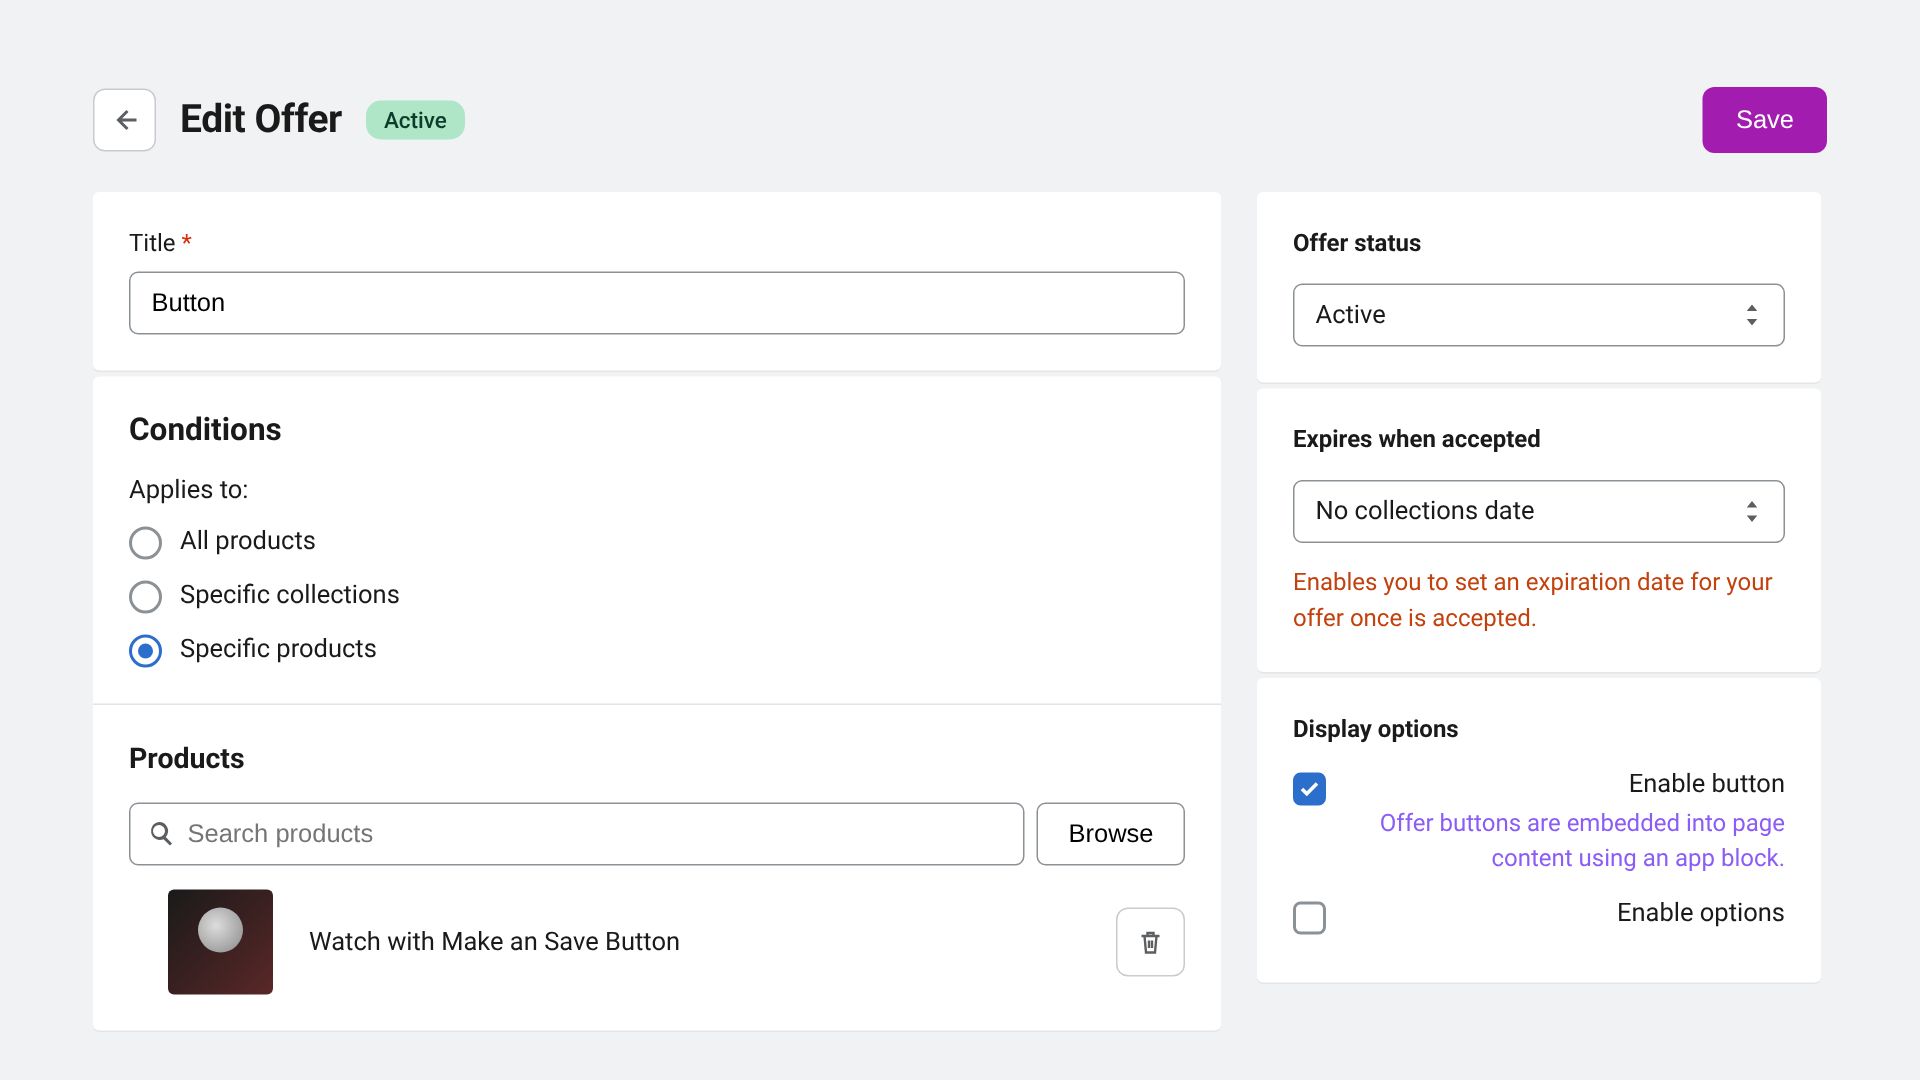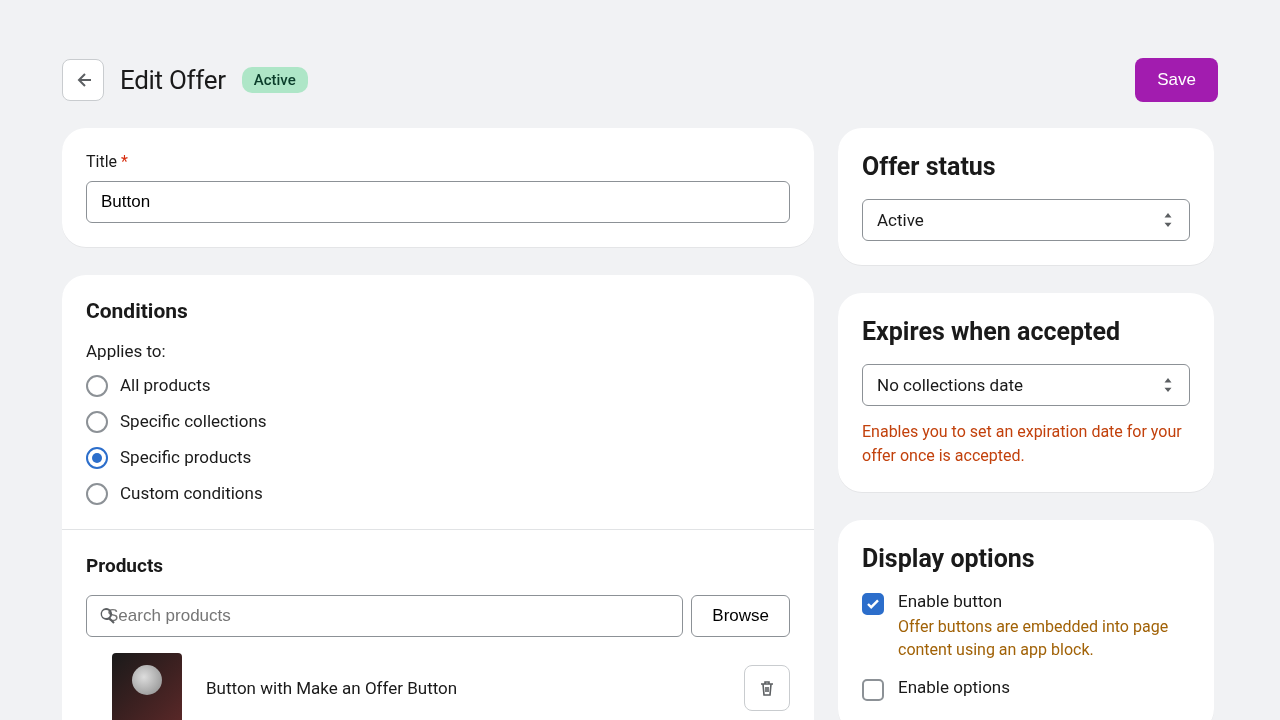--- a/index.html
+++ b/index.html
@@ -32,21 +32,21 @@
   border-radius: 8px;
   background: #ffffff;
   display: flex;
   align-items: center;
   justify-content: center;
   cursor: pointer;
 }
 .back-btn svg { width: 20px; height: 20px; }
 .page-title {
   font-size: 26px;
-  font-weight: 400;
+  font-weight: 700;
   letter-spacing: -0.3px;
 }
 .badge {
   background: #aee6c7;
   color: #0a3d2a;
   padding: 4px 12px;
   border-radius: 10px;
   font-size: 15px;
   font-weight: 500;
 }
@@ -62,23 +62,23 @@
 }
 .layout {
   display: flex;
   gap: 24px;
   align-items: flex-start;
 }
 .col-main { flex: 0 0 752px; }
 .col-side { flex: 0 0 376px; }
 .card {
   background: #fff;
-  border-radius: 24px;
+  border-radius: 4px;
   box-shadow: 0 1px 0 rgba(0,0,0,0.05);
-  margin-bottom: 28px;
+  margin-bottom: 4px;
 }
 .card-pad { padding: 24px; }
 .label-row {
   display: flex;
   align-items: center;
   gap: 4px;
   font-size: 16px;
   margin-bottom: 10px;
 }
 .req { color: #d72c0d; }
@@ -97,21 +97,21 @@
   justify-content: space-between;
   cursor: pointer;
 }
 .select svg { width: 14px; height: 14px; }
 .section-title {
   font-size: 21px;
   font-weight: 700;
   margin-bottom: 18px;
 }
 .side-title {
-  font-size: 25px;
+  font-size: 16px;
   font-weight: 700;
   margin-bottom: 18px;
 }
 .sub-label {
   font-size: 17px;
   margin-bottom: 14px;
 }
 .radio-list { display: flex; flex-direction: column; gap: 14px; }
 .radio-item {
   display: flex;
@@ -138,21 +138,21 @@
   position: relative;
 }
 .search-wrap svg {
   position: absolute; left: 12px; top: 50%; transform: translateY(-50%);
   width: 20px; height: 20px; color: #5c5f62;
 }
 .search-input {
   width: 100%;
   border: 1px solid #8c9196;
   border-radius: 6px;
-  padding: 10px 14px 10px 20px;
+  padding: 10px 14px 10px 38px;
   font-size: 17px;
 }
 .browse-btn {
   border: 1px solid #8c9196;
   background: #fff;
   border-radius: 6px;
   padding: 10px 20px;
   font-size: 17px;
   cursor: pointer;
 }
@@ -190,38 +190,39 @@
 .help-text {
   color: #c2410c;
   font-size: 16px;
   line-height: 1.5;
   margin-top: 14px;
 }
 .check-row {
   display: flex;
   gap: 14px;
   margin-bottom: 8px;
+  text-align: right;
 }
 .checkbox {
   width: 22px; height: 22px;
   border: 2px solid #8c9196;
   border-radius: 5px;
   flex-shrink: 0;
   display: flex; align-items: center; justify-content: center;
   cursor: pointer;
   margin-top: 2px;
 }
 .checkbox.checked {
   background: #2c6ecb;
   border-color: #2c6ecb;
 }
 .checkbox.checked svg { width: 14px; height: 14px; color: #fff; }
 .check-content { flex: 1; }
 .check-label { font-size: 17px; margin-bottom: 4px; }
-.check-desc { color: #a16207; font-size: 16px; line-height: 1.45; }
+.check-desc { color: #8b5cf6; font-size: 16px; line-height: 1.45; }
 </style>
 </head>
 <body>
 
 <div class="page">
   <div class="header-row">
     <div class="header-left">
       <button class="back-btn">
         <svg viewBox="0 0 20 20" fill="none" stroke="#5c5f62" stroke-width="2">
             <path d="M12 4l-6 6 6 6M6 10h12"></path>
@@ -254,41 +255,37 @@
               <span>All products</span>
             </label>
             <label class="radio-item">
               <span class="radio"></span>
               <span>Specific collections</span>
             </label>
             <label class="radio-item">
               <span class="radio checked"></span>
               <span>Specific products</span>
             </label>
-            <label class="radio-item">
-              <span class="radio"></span>
-              <span>Custom conditions</span>
-            </label>
           </div>
         </div>
         <div class="divider"></div>
         <div class="card-pad">
           <div class="section-title" style="font-size:19px">Products</div>
           <div class="search-row">
             <div class="search-wrap">
               <svg viewBox="0 0 20 20" fill="#5c5f62">
                   <path d="M8 2a6 6 0 014.47 10.03l4.25 4.25-1.44 1.44-4.25-4.25A6 6 0 118 2zm0 2a4 4 0 100 8 4 4 0 000-8z"></path>
                 </svg>
               <input class="search-input" placeholder="Search products" style="">
             </div>
             <button class="browse-btn">Browse</button>
           </div>
           <div class="product-row">
             <div class="thumb"></div>
-            <div class="product-name">Button with Make an Offer Button</div>
+            <div class="product-name">Watch with Make an Save Button</div>
             <button class="trash-btn">
               <svg viewBox="0 0 20 20" fill="none" stroke="#5c5f62" stroke-width="1.6">
                   <path d="M4 6h12M8 6V4h4v2M6 6l1 11h6l1-11M9 9v5M11 9v5"></path>
                 </svg>
             </button>
           </div>
         </div>
       </div>
     </div>
 

